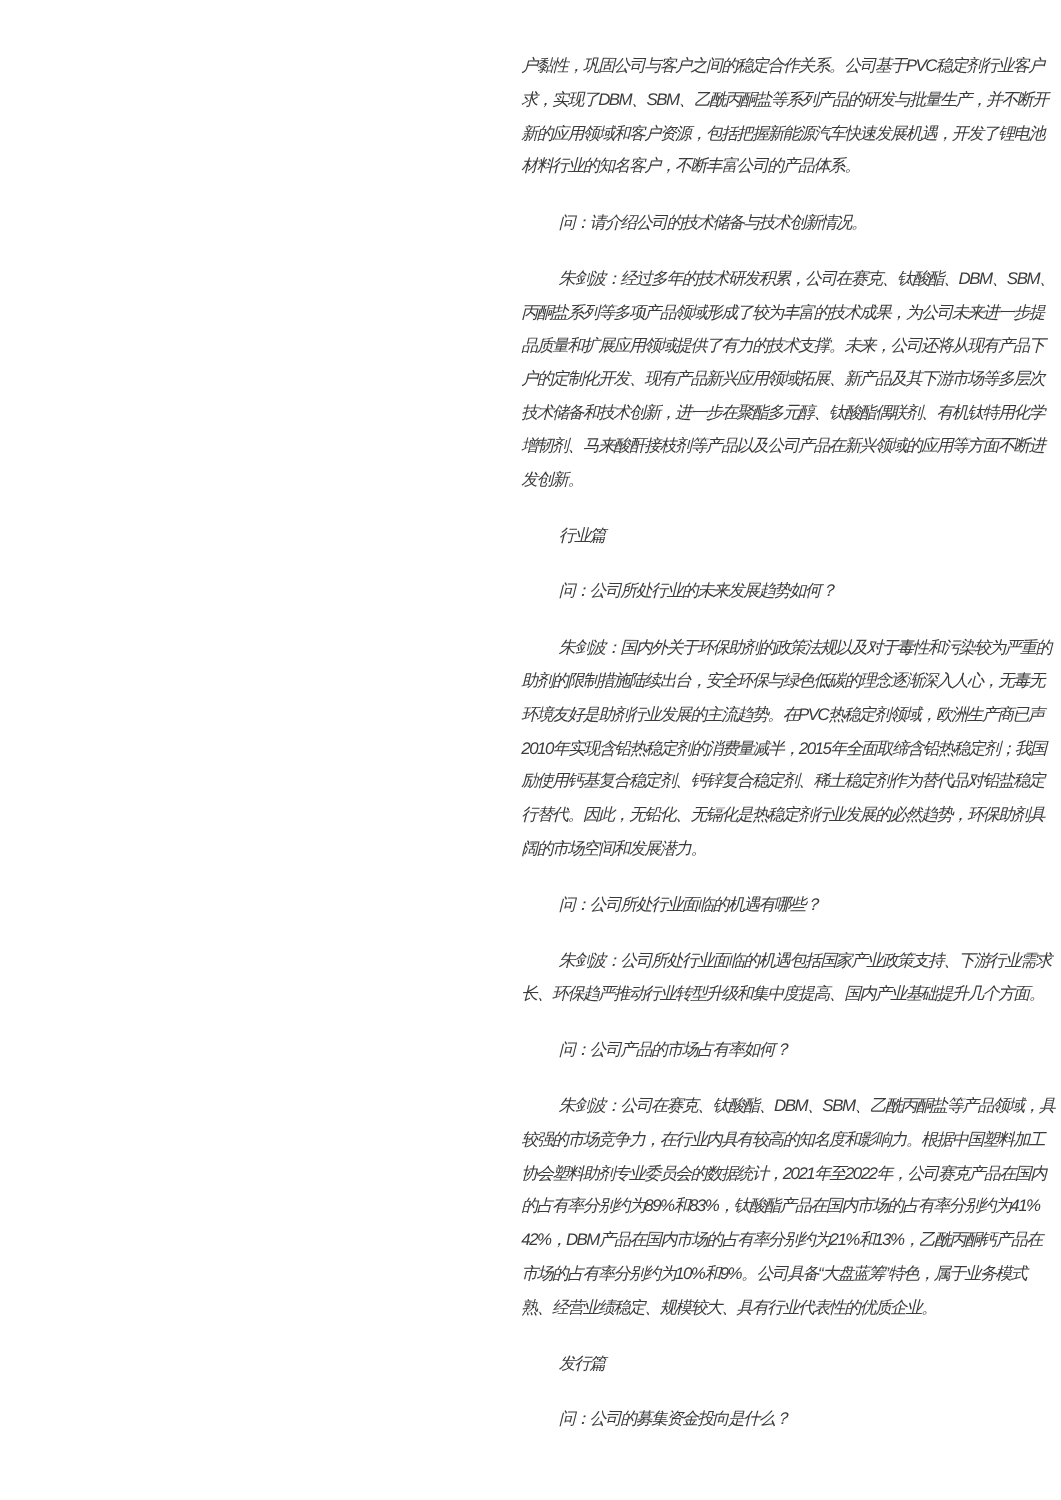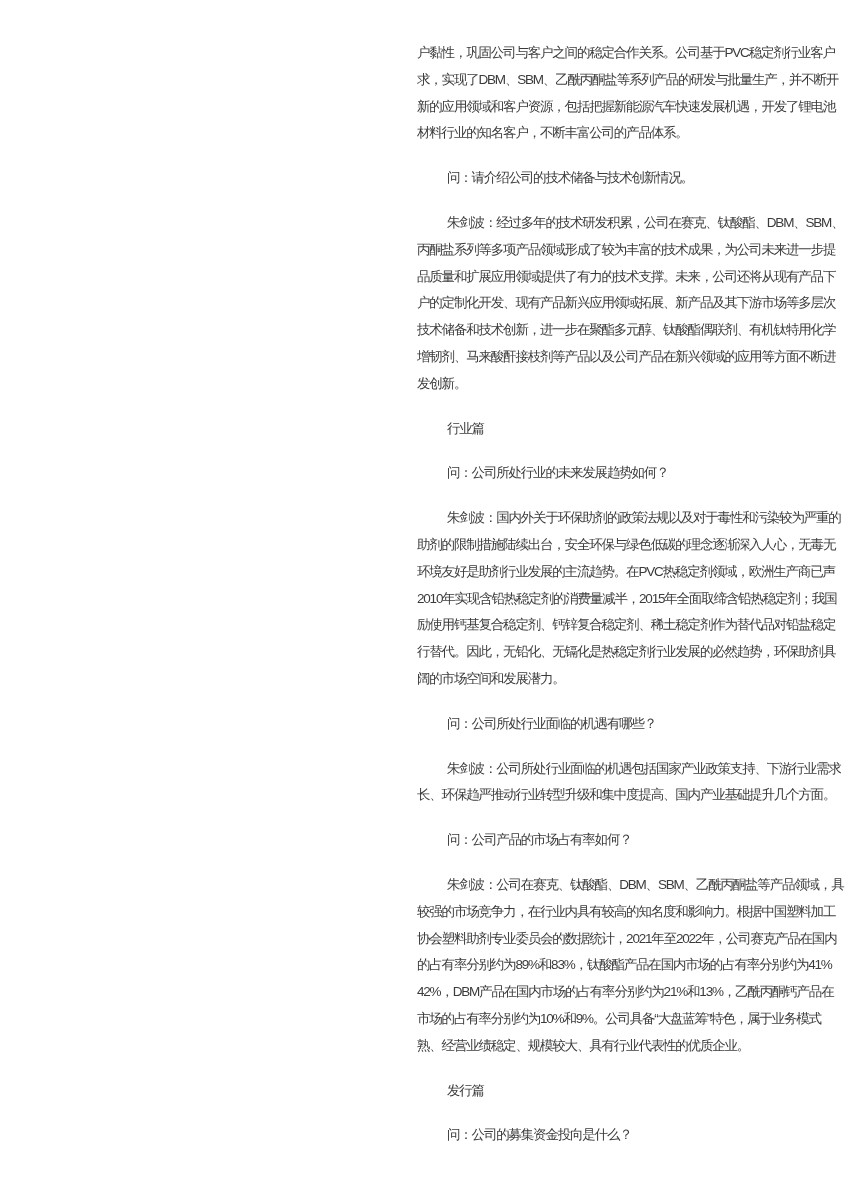--- a/index.html
+++ b/index.html
@@ -9,20 +9,21 @@
     height: 1200px;
     overflow: hidden;
     background: #ffffff;
   }
   .page {
     position: relative;
     width: 849px;
     height: 1200px;
     background: #ffffff;
     font-family: "Liberation Sans", "DejaVu Sans", sans-serif;
+    font-style: italic;
   }
   .doc-column {
     position: absolute;
     left: 417px;
     top: 40px;
     width: 520px; 
     color: #3b3b3b;
     font-size: 13.5px;
     letter-spacing: -1.2px;
     font-weight: 400;

